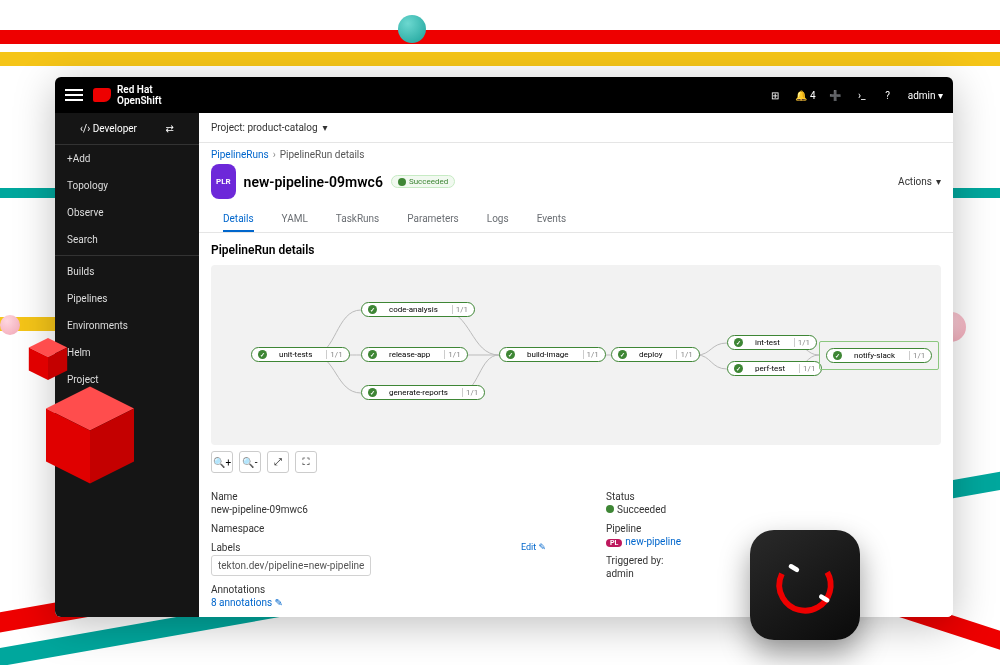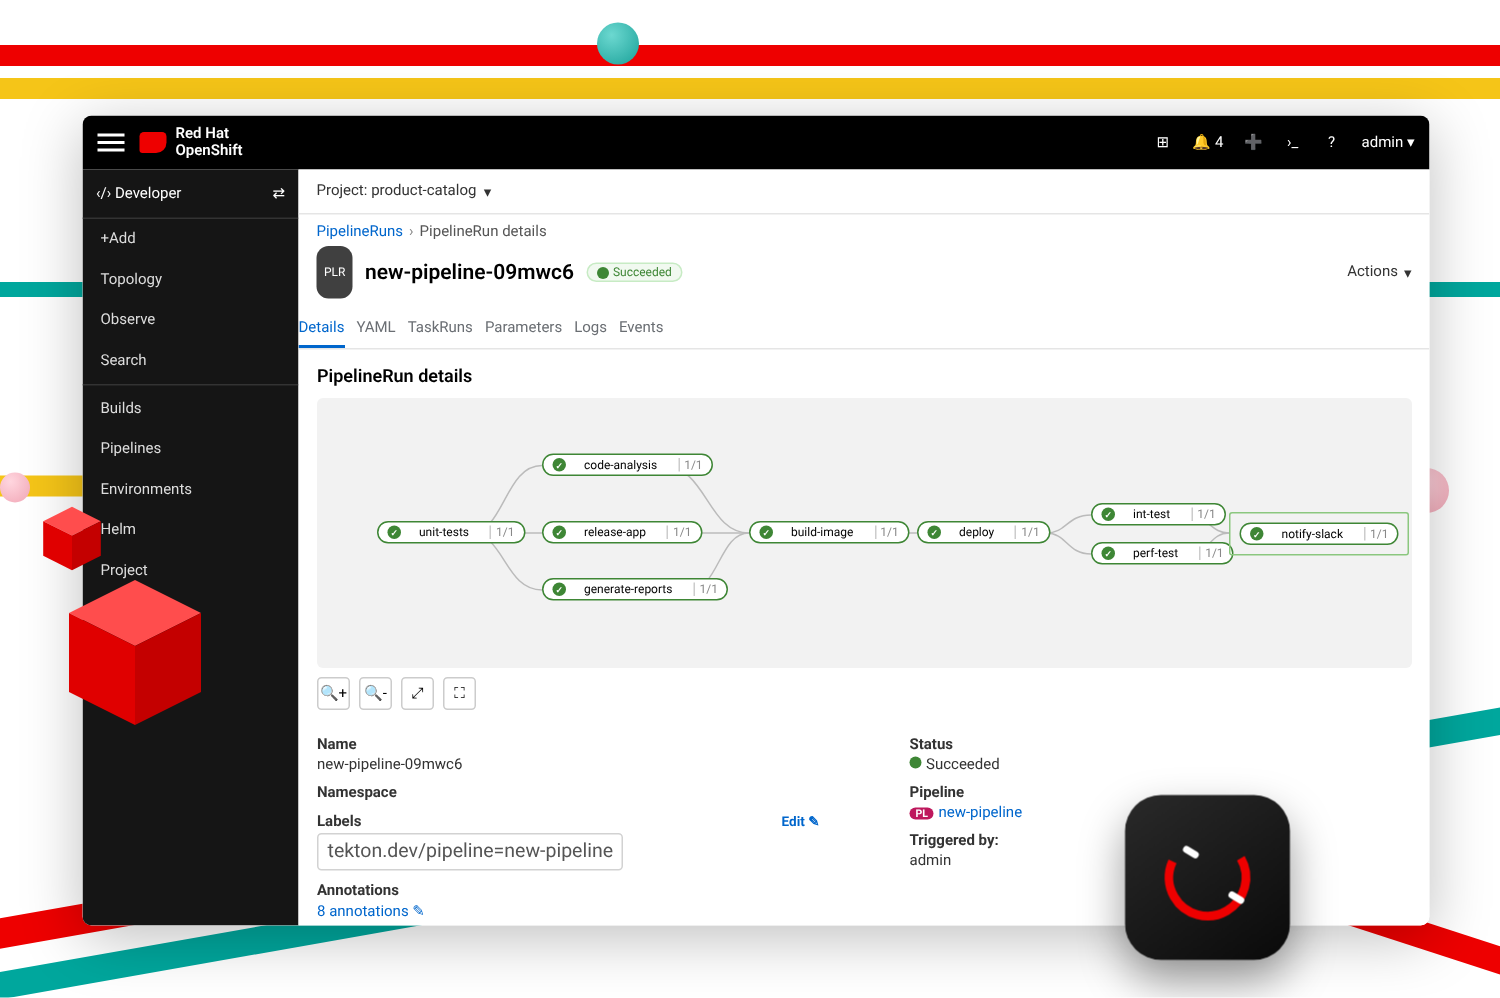--- a/index.html
+++ b/index.html
@@ -8,53 +8,53 @@
 .browser{position:absolute;top:77px;left:55px;width:898px;height:540px;background:#fff;border-radius:6px;box-shadow:0 8px 40px rgba(0,0,0,.25);overflow:hidden;z-index:5;display:flex;flex-direction:column}
 .topbar{height:36px;background:#000;display:flex;align-items:center;color:#fff;padding:0 10px}
 .hamb{width:18px;display:flex;flex-direction:column;gap:3px;margin-right:10px}
 .hamb span{height:2px;background:#fff}
 .logo{display:flex;align-items:center;gap:6px;font-size:10px;line-height:1.1;font-weight:600}
 .logo .hat{width:18px;height:14px;background:#e00;border-radius:3px 3px 7px 2px}
 .topright{margin-left:auto;display:flex;align-items:center;gap:14px;font-size:10px}
 .topright .ico{width:12px;height:12px;display:inline-flex;align-items:center;justify-content:center}
 .body{flex:1;display:flex;min-height:0}
 .sidebar{width:144px;background:#151515;color:#fff;font-size:10px;display:flex;flex-direction:column}
-.persp{padding:10px 9px;display:flex;align-items:center;justify-content:space-between;border-bottom:1px solid #333}
+.persp{padding:10px 25px;display:flex;align-items:center;justify-content:space-between;border-bottom:1px solid #333}
 .navitem{padding:8px 12px;color:#ddd;cursor:pointer}
 .navgap{border-top:1px solid #333;margin:2px 0}
 .main{flex:1;display:flex;flex-direction:column;background:#fff;min-width:0;overflow:hidden}
 .projbar{height:30px;border-bottom:1px solid #e5e5e5;display:flex;align-items:center;padding:0 12px;font-size:10px;color:#333}
 .bcrumb{padding:6px 12px 0;font-size:10px;color:#73c}
 .bcrumb a{color:#06c;text-decoration:none}
 .bcrumb .sep{color:#888;margin:0 4px}
 .bcrumb .cur{color:#555}
 .titlebar{display:flex;align-items:center;padding:4px 12px 8px;gap:8px}
-.plrbadge{background:#404040;color:#fff;font-size:8px;font-weight:400;padding:13px 5px;border-radius:8px}
+.plrbadge{background:#6d28d9;color:#fff;font-size:8px;font-weight:700;padding:13px 5px;border-radius:8px}
 .pagetitle{font-size:14px;font-weight:600}
 .statpill{display:inline-flex;align-items:center;gap:3px;font-size:8px;border:1px solid #c7ebc4;background:#f1f9f0;color:#3e8635;border-radius:10px;padding:1px 6px}
 .actionsbtn{margin-left:auto;font-size:10px;color:#333;display:flex;align-items:center;gap:4px;cursor:pointer}
-.tabs{display:flex;gap:8px;padding:0 0;border-bottom:1px solid #e5e5e5;font-size:10px}
+.tabs{display:flex;gap:28px;padding:0 24px;border-bottom:1px solid #e5e5e5;font-size:10px}
 .tab{padding:6px 0;color:#6a6e73;cursor:pointer}
 .tab.active{color:#06c;border-bottom:2px solid #06c}
 .content{flex:1;overflow:auto;padding:10px 12px}
 .sect-title{font-size:12px;font-weight:600;margin-bottom:8px}
 .graphbox{background:#f2f2f2;border-radius:4px;height:180px;position:relative;margin-bottom:6px}
 .node{position:absolute;background:#fff;border:1px solid #3e8635;border-radius:12px;font-size:8px;display:flex;align-items:center;gap:12px;padding:2px 6px;white-space:nowrap}
 .node .chk{width:9px;height:9px;border-radius:50%;background:#3e8635;display:inline-flex;align-items:center;justify-content:center;color:#fff;font-size:6px;font-weight:700}
 .node .ct{color:#888;border-left:1px solid #ccc;padding-left:3px;margin-left:2px}
 .final{border:1.5px solid #8bc77f;position:absolute;padding:6px;border-radius:2px}
 .zoomrow{display:flex;gap:6px;margin-bottom:10px}
 .zbtn{width:22px;height:22px;border:1px solid #ccc;border-radius:3px;display:flex;align-items:center;justify-content:center;font-size:10px;cursor:pointer;background:#fff}
 .detgrid{display:flex;gap:60px;font-size:10px}
-.dl dt{font-weight:700;color:#333;margin-top:8px}
+.dl dt{font-weight:400;color:#333;margin-top:8px}
 .dl dd{color:#333;margin-top:2px}
 .nsbadge{background:#f0ab00;color:#151515;font-size:7px;font-weight:700;padding:0 4px;border-radius:7px;margin-right:3px}
 .plbadge{background:#be185d;color:#fff;font-size:7px;font-weight:700;padding:0 4px;border-radius:7px;margin-right:3px}
 .link{color:#06c}
-.lblchip{display:inline-block;border:1px solid #d2d2d2;border-radius:3px;padding:4px 6px;font-size:13px;color:#555}
+.lblchip{display:inline-block;border:1px solid #d2d2d2;border-radius:3px;padding:4px 6px;font-size:10px;color:#555}
 .edit{color:#06c;font-size:9px;float:right;cursor:pointer}
 .cloud{position:absolute;width:160px;height:110px;background:#fff;border-radius:60px;box-shadow:-8px 18px 30px rgba(0,0,0,.08);z-index:3}
 .cloud:before,.cloud:after{content:"";position:absolute;background:#fff;border-radius:50%}
 .cloud:before{width:100px;height:100px;top:-40px;left:20px}
 .cloud:after{width:80px;height:80px;top:-20px;right:10px}
 .oslogo{position:absolute;width:110px;height:110px;border-radius:24px;background:linear-gradient(145deg,#2a2a2a,#0a0a0a);z-index:6;display:flex;align-items:center;justify-content:center;box-shadow:0 14px 30px rgba(0,0,0,.4)}
 .oslogo svg{width:70px;height:70px}
 .cube{position:absolute;z-index:6}
 .sphere{position:absolute;border-radius:50%;z-index:0}
 svg.edges{position:absolute;inset:0;width:100%;height:100%;pointer-events:none}

